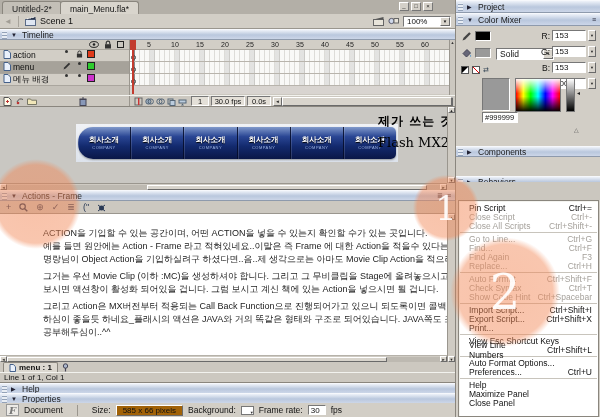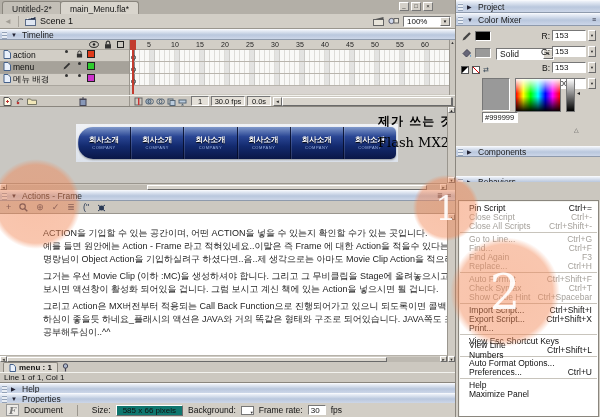--- a/index.html
+++ b/index.html
@@ -9,21 +9,21 @@
   svg{display:block}
 
   
   .phdr{display:flex;align-items:center;height:11px;
         background:linear-gradient(#eef2f9,#b9c7dd 55%,#ccd6e8);
         border-top:1px solid #f6f8fc;border-bottom:1px solid #8e9aac;
         font-size:8.5px;color:#1a1a1a;padding-left:2px;gap:3px}
   .grip{width:5px;height:8px;margin-right:1px;
         background:repeating-linear-gradient(0deg,#93a2b8 0 1px,#e8edf4 1px 3px)}
   .tri{font-size:6px;width:8px;color:#223}
-  .bevel-out{background:#0f766e;border:1px solid;border-color:#fff #6a6a6a #6a6a6a #fff}
+  .bevel-out{background:#a16207;border:1px solid;border-color:#fff #6a6a6a #6a6a6a #fff}
   .bevel-in{background:#fff;border:1px solid;border-color:#777 #fff #fff #777}
 
   
   #tabbar{position:absolute;left:0;top:0;width:455px;height:24px;background:#b3afa7}
   .tab{position:absolute;top:1px;height:13px;padding:2px 9px 0;font-size:8.5px;
        border:1px solid #8a867e;border-bottom:none;border-radius:3px 3px 0 0;white-space:nowrap}
   .tab.inactive{left:2px;background:#c3bfb7;color:#222}
   .tab.active{left:60px;background:#d9d5cd;z-index:2}
   .winbtns{position:absolute;right:22px;top:2px;display:flex;gap:2px;z-index:3}
   .wbtn{width:10px;height:9px;background:#d4d0c8;border:1px solid;border-color:#fff #777 #777 #fff;
@@ -719,20 +719,24 @@
         </div>
       <div class="msep"></div>
       <div class="mi">
           <span class="ml">Help</span>
           <span class="ms"></span>
         </div>
       <div class="mi">
           <span class="ml">Maximize Panel</span>
           <span class="ms"></span>
         </div>
+      <div class="mi">
+          <span class="ml">Close Panel</span>
+          <span class="ms"></span>
+        </div>
     </div>
   </div>
 
   <div class="hl" id="hl-actions"></div>
   <div class="hl" id="hl-1">1</div>
   <div class="hl" id="hl-2">2</div>
 
 </div>
 
 </body></html>

